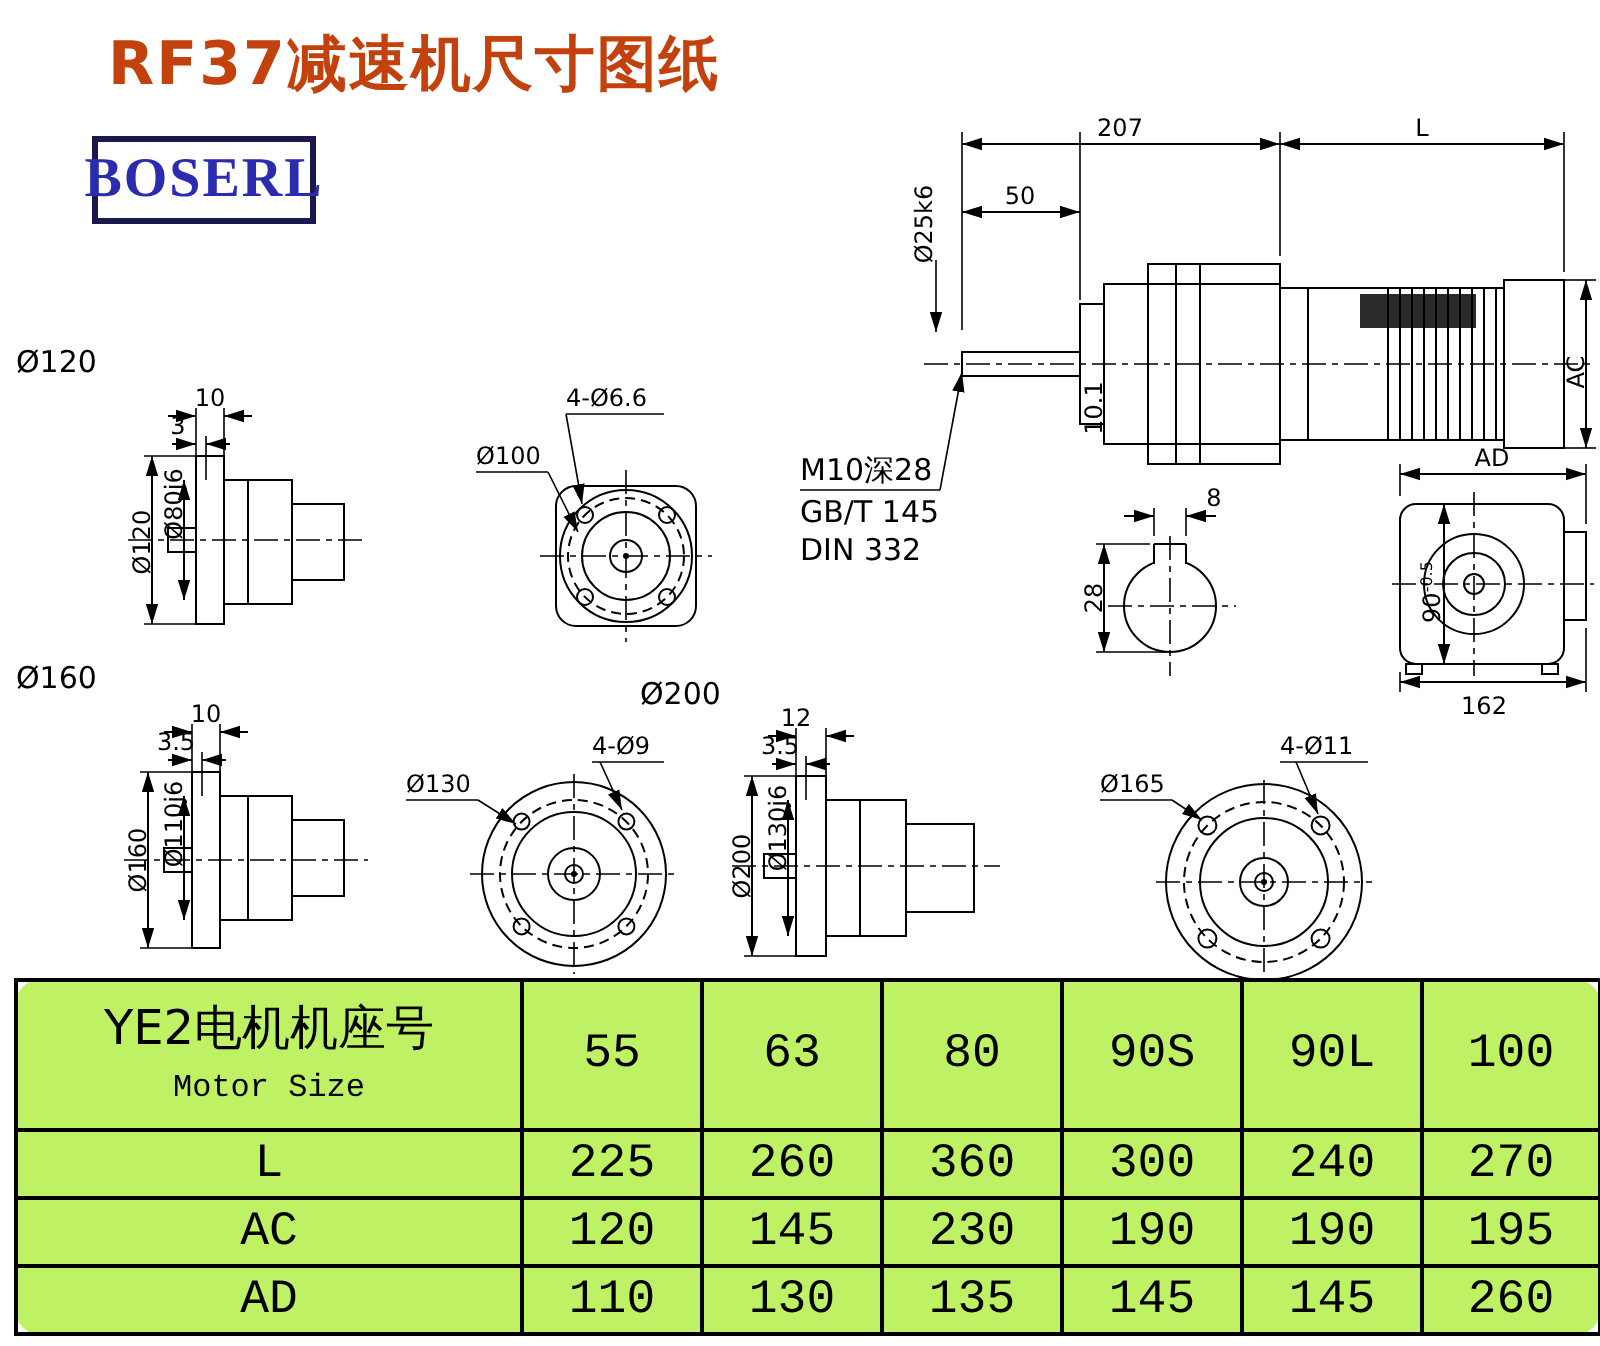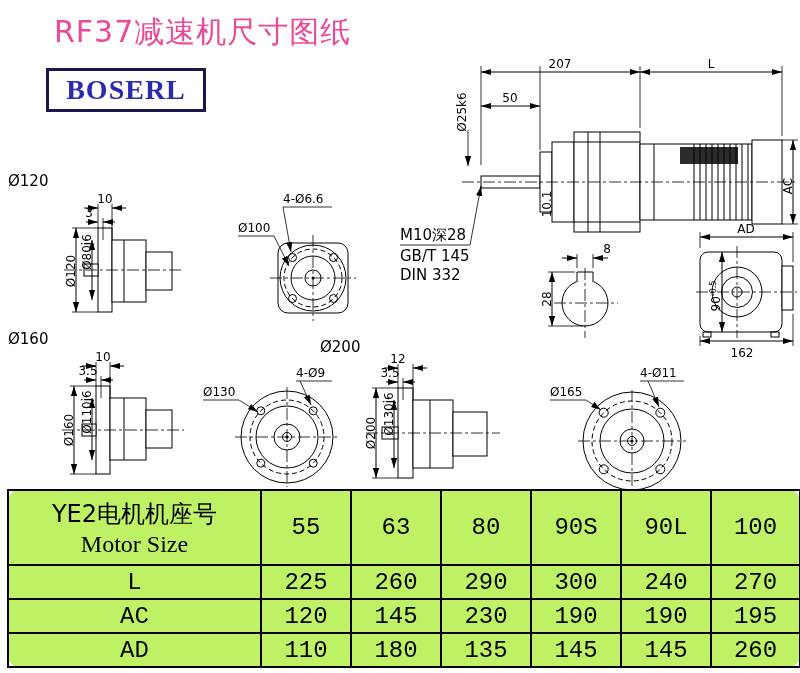--- a/index.html
+++ b/index.html
@@ -1,34 +1,34 @@
 <!DOCTYPE html>
 <html><head>
 <meta charset="utf-8">
 <style>
   * { margin:0; padding:0; box-sizing:border-box; }
   html,body { width:800px; height:673px; background:#fff; font-family:"DejaVu Sans", sans-serif; position:relative; overflow:hidden; }
-  .title { position:absolute; left:54px; top:12px; font-size:30px; font-weight:normal; color:#ec4899; letter-spacing:1px; white-space:nowrap; }
-  .logo { position:absolute; left:46px; top:68px; width:160px; height:44px; border:3px solid #1b1850; background:#fff; display:flex; align-items:center; justify-content:center; }
+  .title { position:absolute; left:54px; top:12px; font-size:30px; font-weight:bold; color:#c2410c; letter-spacing:1px; white-space:nowrap; }
+  .logo { position:absolute; left:46px; top:68px; width:112px; height:44px; border:3px solid #1b1850; background:#fff; display:flex; align-items:center; justify-content:center; }
   .logo span { font-family:"Liberation Serif", serif; font-size:28px; font-weight:bold; color:#2b2bb0; letter-spacing:1px; }
   svg.drawing { position:absolute; left:0; top:0; }
   svg.drawing line, svg.drawing rect, svg.drawing circle, svg.drawing path.outline { stroke:#000; stroke-width:1; fill:none; }
   svg.drawing rect.solidfill { fill:#2b2b2b; stroke:none; }
   svg.drawing rect.white { fill:#fff; }
   svg.drawing rect.mask { fill:#fff; stroke:none; }
   svg.drawing line.cl { stroke-dasharray:12 3 3 3; stroke-width:0.8; }
   svg.drawing line.thin { stroke-width:0.8; }
   svg.drawing circle.dash { stroke-dasharray:5 3; }
   svg.drawing circle.dot { fill:#000; stroke:none; }
   svg.drawing text { fill:#000; stroke:none; font-family:"DejaVu Sans", sans-serif; font-size:12px; }
   svg.drawing text.big { font-size:15px; }
   table.spec { position:absolute; left:7px; top:489px; width:792px; height:177px; border-collapse:collapse; table-layout:fixed; text-align:center; background:#bef264;border-radius:15px; }
   table.spec td { border:2px solid #000; font-family:"Liberation Mono", monospace; font-size:24px; color:#000; vertical-align:middle; padding:0; }
   .hdr-cn { font-family:"DejaVu Sans", sans-serif; font-size:24px; line-height:32px; }
-  .hdr-en { font-family:Liberation Serif, serif; font-size:24px; line-height:28px; }
+  .hdr-en { font-family:Liberation Mono, monospace; font-size:16px; line-height:28px; }
 </style>
 </head>
 <body>
 
 <div class="title">RF37减速机尺寸图纸</div>
 <div class="logo">
   <span>BOSERL</span>
 </div>
 
 <svg class="drawing" width="800" height="490" viewBox="0 0 800 490">
@@ -311,37 +311,37 @@
     <td>63</td>
     <td>80</td>
     <td>90S</td>
     <td>90L</td>
     <td>100</td>
   </tr>
   <tr style="height:34px">
     <td>L</td>
     <td>225</td>
     <td>260</td>
-    <td>290</td>
+    <td>360</td>
     <td>300</td>
     <td>240</td>
     <td>270</td>
   </tr>
   <tr style="height:34px">
     <td>AC</td>
     <td>120</td>
     <td>145</td>
     <td>230</td>
     <td>190</td>
     <td>190</td>
     <td>195</td>
   </tr>
   <tr style="height:34px">
     <td>AD</td>
     <td>110</td>
-    <td>180</td>
+    <td>130</td>
     <td>135</td>
     <td>145</td>
     <td>145</td>
     <td>260</td>
   </tr>
 </tbody>
   </table>
 
 </body></html>

